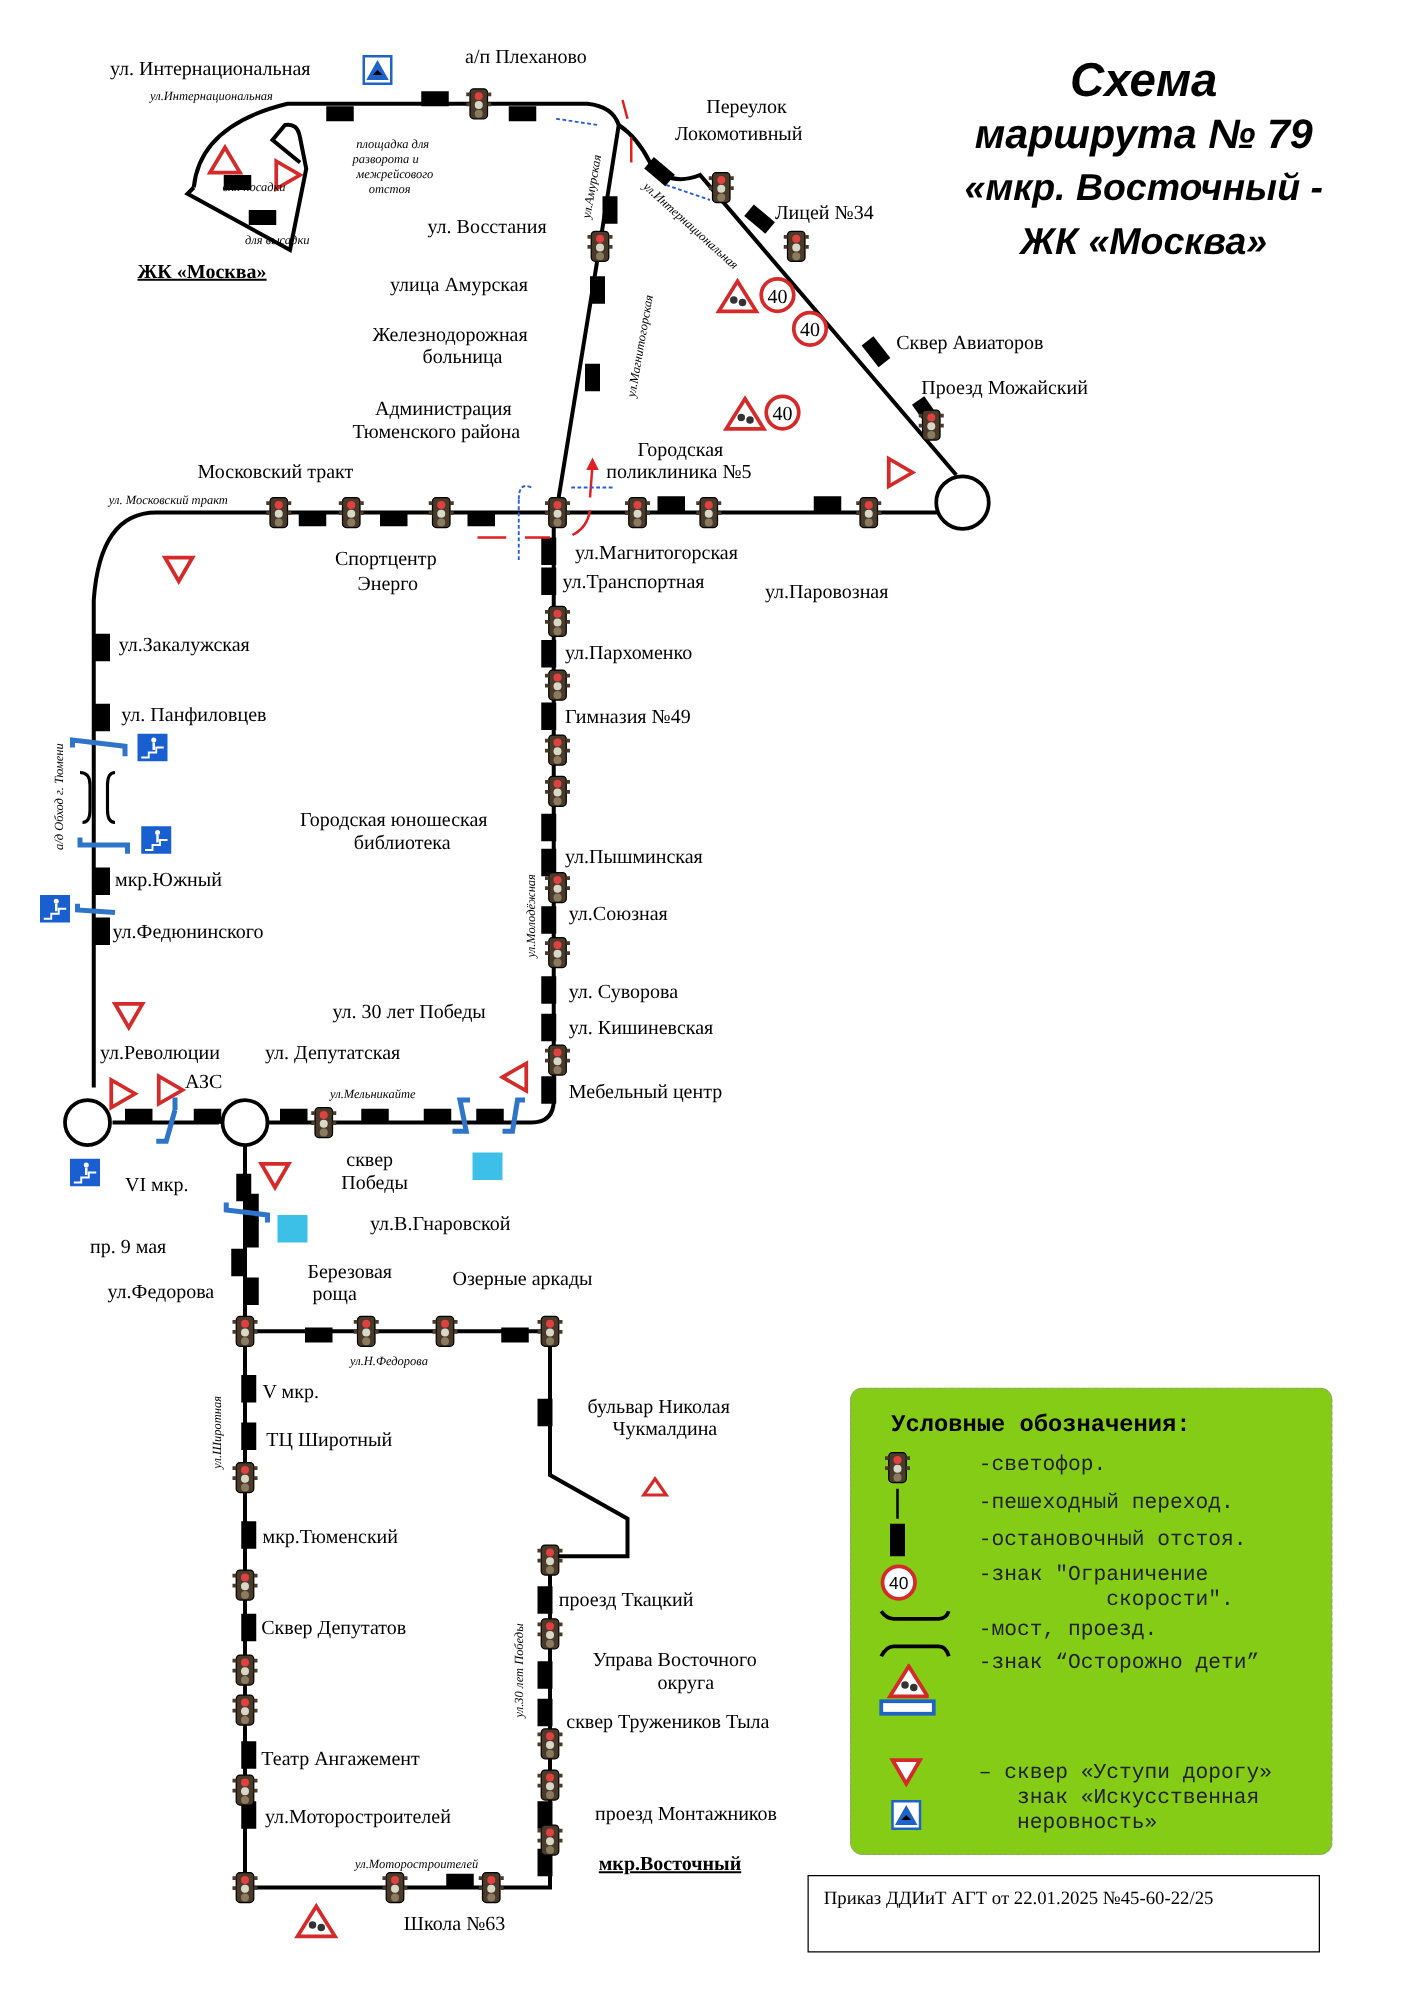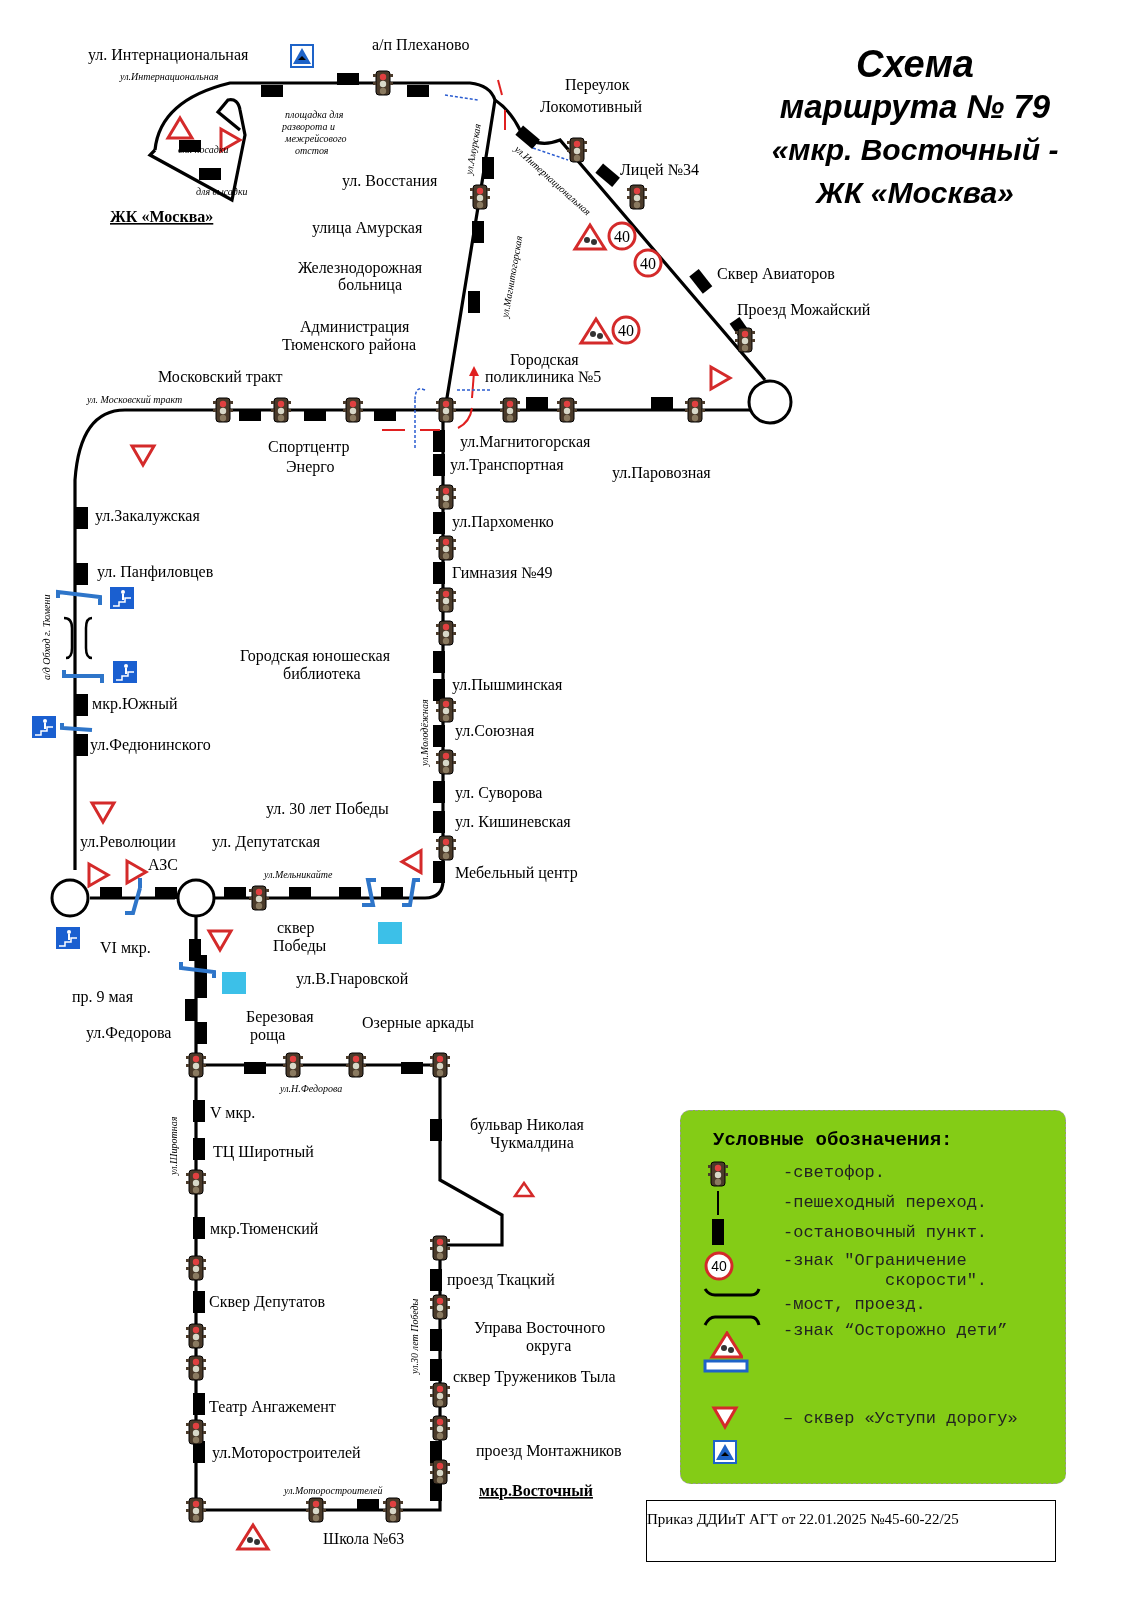--- a/index.html
+++ b/index.html
@@ -6,21 +6,21 @@
   body{width:1131px;height:1600px;position:relative;overflow:hidden;font-family:"Liberation Serif",serif;}
   svg{position:absolute;left:0;top:0;}
   .road{fill:none;stroke:#000;stroke-width:3.2;}
   .lbl{font-family:"Liberation Serif",serif;font-size:16px;fill:#000;}
   .lbl-it{font-family:"Liberation Serif",serif;font-style:italic;font-size:10px;fill:#000;}
   .title{font-family:"Liberation Sans",sans-serif;font-weight:bold;font-style:italic;fill:#000;}
   .legend-box{position:absolute;left:680px;top:1110px;width:384px;height:372px;border:1px dashed #999;border-radius:10px;background:#84cc16;}
   .legend-title{position:absolute;left:32px;top:18px;font-family:"Liberation Mono",monospace;font-weight:bold;font-size:19px;}
   .legend-row{position:absolute;left:74px;font-family:"Liberation Mono",monospace;font-size:17px;color:#222;white-space:pre;line-height:20px;margin-left:28px;}
   .legend-ico{position:absolute;left:22px;}
-  .footer{position:absolute;left:646px;top:1500px;width:410px;height:62px;border:1.5px solid #000;font-family:"Liberation Serif",serif;font-size:15px;padding:6px 0 0 0;box-sizing:border-box;line-height:24px;}
+  .footer{position:absolute;left:646px;top:1500px;width:410px;height:62px;border:1.5px solid #000;font-family:"Liberation Serif",serif;font-size:15px;padding:6px 0 0 12px;box-sizing:border-box;line-height:24px;}
 </style>
 </head>
 <body>
 
 <svg width="1131" height="1600" viewBox="0 0 1131 1600">
   <defs>
     <g id="tl">
       <rect x="-7" y="-12" width="14" height="24" rx="3" fill="#4a3a2a" stroke="#000" stroke-width="1"></rect>
       <rect x="-10" y="-9" width="3" height="3" fill="#4a3a2a"></rect>
         <rect x="7" y="-9" width="3" height="3" fill="#4a3a2a"></rect>
@@ -361,21 +361,21 @@
       <use href="#tl" x="15" y="15"></use>
     </svg>
   <div class="legend-row" style="top:52px">-светофор.</div>
   <svg class="legend-ico" style="top:78px" width="30" height="30">
       <line x1="15" y1="2" x2="15" y2="26" stroke="#000" stroke-width="2"></line>
     </svg>
   <div class="legend-row" style="top:82px">-пешеходный переход.</div>
   <svg class="legend-ico" style="top:106px" width="30" height="30">
       <rect x="9" y="2" width="12" height="26" fill="#000"></rect>
     </svg>
-  <div class="legend-row" style="top:112px">-остановочный пункт.</div>
+  <div class="legend-row" style="top:112px">-остановочный отстоя.</div>
   <svg class="legend-ico" style="top:140px" width="34" height="30">
       <circle cx="16" cy="15" r="13" fill="#fff" stroke="#d42a2a" stroke-width="3"></circle>
       <text x="16" y="20" text-anchor="middle" font-size="14" font-family="Liberation Sans, sans-serif">40</text>
     </svg>
   <div class="legend-row" style="top:140px">-знак "Ограничение
           скорости".</div>
   <svg class="legend-ico" style="top:176px" width="60" height="40">
       <path d="M2,2 Q6,8 12,8 L48,8 Q54,8 56,2" stroke="#000" stroke-width="3" fill="none"></path>
       <path d="M2,38 Q6,30 12,30 L48,30 Q54,30 56,38" stroke="#000" stroke-width="3" fill="none"></path>
     </svg>
@@ -387,17 +387,19 @@
   <svg class="legend-ico" style="top:246px" width="50" height="20">
       <rect x="2" y="4" width="42" height="10" fill="#fff" stroke="#1e63c8" stroke-width="3"></rect>
     </svg>
   <svg class="legend-ico" style="top:292px" width="40" height="30">
       <use href="#yieldT" x="22" y="14"></use>
     </svg>
   <div class="legend-row" style="top:298px">– сквер «Уступи дорогу»</div>
   <svg class="legend-ico" style="top:326px" width="40" height="30">
       <use href="#bump" x="22" y="15"></use>
     </svg>
+  <div class="legend-row" style="top:318px">   знак «Искусственная
+   неровность»</div>
 </div>
 
 <div class="footer">
   <div>Приказ ДДИиТ АГТ от 22.01.2025 №45-60-22/25</div>
 </div>
 
 </body></html>

